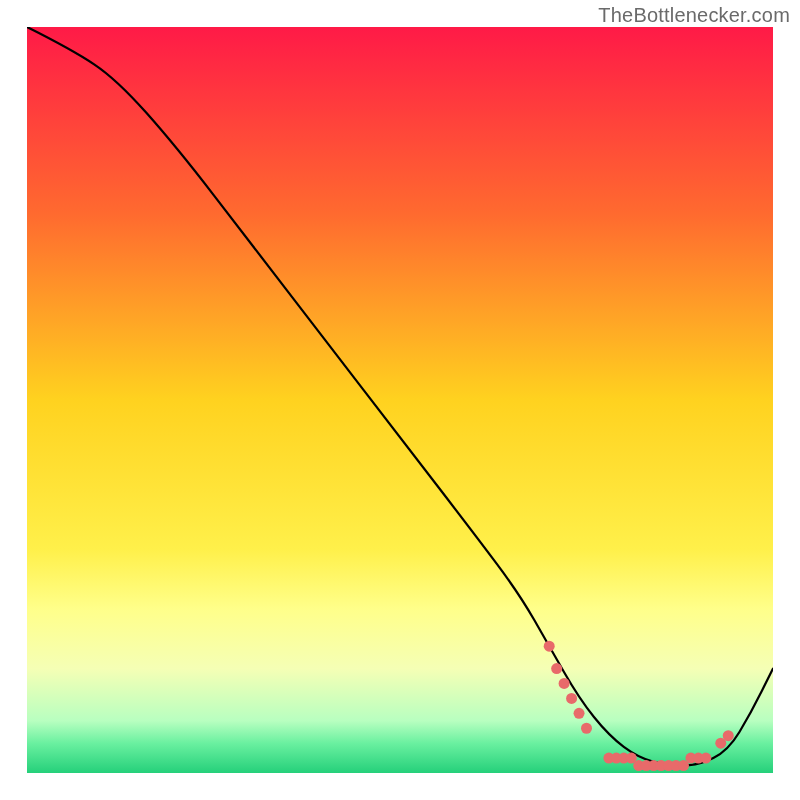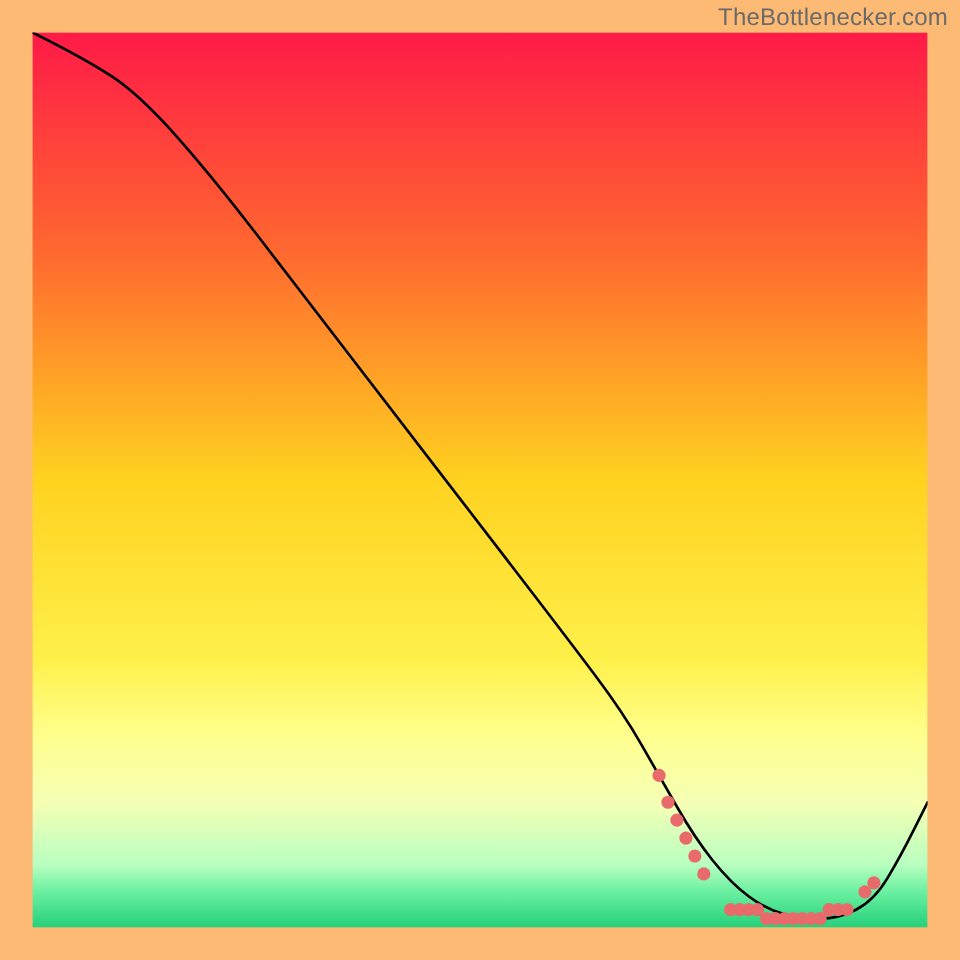--- a/index.html
+++ b/index.html
@@ -10,21 +10,21 @@
     background: #000;
     overflow: hidden;
     font-family: Arial, Helvetica, sans-serif;
   }
   .frame {
     position: absolute;
     top: 0;
     left: 0;
     width: 800px;
     height: 800px;
-    background: #fdba74;
+    background: #ffffff;
   }
   .attribution {
     position: absolute;
     top: 4px;
     right: 10px;
     font-size: 20px;
     color: #6a6a6a;
     font-weight: 500;
     letter-spacing: 0.2px;
   }

